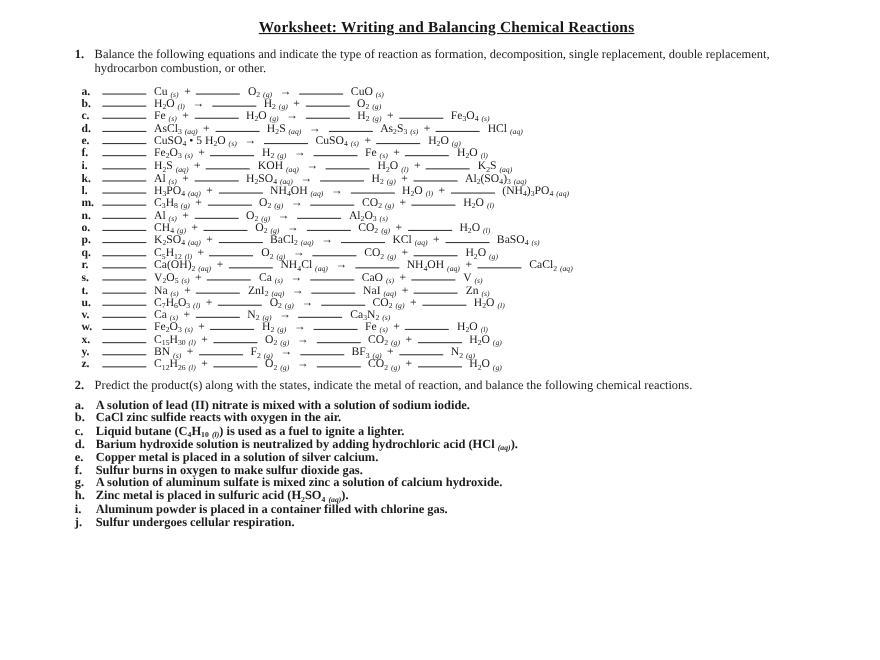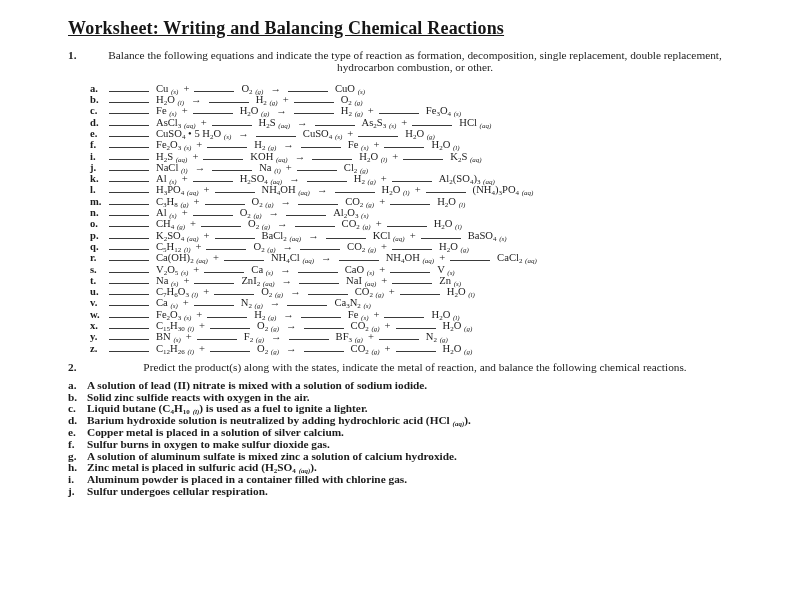--- a/index.html
+++ b/index.html
@@ -4,28 +4,28 @@
 <style>
   html,body{margin:0;padding:0;}
   body{
     width:800px;height:600px;background:#ffffff;overflow:hidden;
     font-family:"Liberation Serif","DejaVu Serif",serif;
     color:#1c1c1c;
     -webkit-font-smoothing:antialiased;
   }
   .page{padding:14px 56px 0 68px;}
   .title{
-    font-size:18px;font-weight:bold;text-align:left;
+    font-size:14px;font-weight:bold;text-align:center;
     text-decoration:underline;margin:4px 0 11px 0;letter-spacing:.2px;
     color:#161616;
   }
   .q{display:flex;font-size:11.3px;line-height:11.9px;margin:0 0 6px 0;}
   .qnum{font-weight:bold;flex:none;width:18px;}
-  .qtext{flex:1;text-align:center;}
-  .eqs{margin:9px 0 8px 16px;}
+  .qtext{flex:1;}
+  .eqs{margin:9px 0 8px 0;}
   .eq-line{
     white-space:nowrap;font-size:10.6px;height:11.3px;line-height:11.3px;
     padding-left:6px;
   }
   .eq-label{display:inline-block;width:19px;font-weight:bold;}
   .blank{
     display:inline-block;width:40px;height:2px;
     border-bottom:1px solid #3a3a3a;margin:0 7px 0 0;
   }
   .chem sub, sub{font-size:7px;line-height:0;vertical-align:-2px;}
@@ -49,21 +49,20 @@
   </div>
 
   <div class="eqs" id="equation-list">
       <div class="eq-line"><span class="eq-label">a.</span><span class="blank"></span><span class="chem">Cu <span class="st">(s)</span></span><span class="op">+</span><span class="blank"></span><span class="chem">O<sub>2</sub> <span class="st">(g)</span></span><span class="arrow">→</span><span class="blank"></span><span class="chem">CuO <span class="st">(s)</span></span></div>
       <div class="eq-line"><span class="eq-label">b.</span><span class="blank"></span><span class="chem">H<sub>2</sub>O <span class="st">(l)</span></span><span class="arrow">→</span><span class="blank"></span><span class="chem">H<sub>2</sub> <span class="st">(g)</span></span><span class="op">+</span><span class="blank"></span><span class="chem">O<sub>2</sub> <span class="st">(g)</span></span></div>
       <div class="eq-line"><span class="eq-label">c.</span><span class="blank"></span><span class="chem">Fe <span class="st">(s)</span></span><span class="op">+</span><span class="blank"></span><span class="chem">H<sub>2</sub>O <span class="st">(g)</span></span><span class="arrow">→</span><span class="blank"></span><span class="chem">H<sub>2</sub> <span class="st">(g)</span></span><span class="op">+</span><span class="blank"></span><span class="chem">Fe<sub>3</sub>O<sub>4</sub> <span class="st">(s)</span></span></div>
       <div class="eq-line"><span class="eq-label">d.</span><span class="blank"></span><span class="chem">AsCl<sub>3</sub> <span class="st">(aq)</span></span><span class="op">+</span><span class="blank"></span><span class="chem">H<sub>2</sub>S <span class="st">(aq)</span></span><span class="arrow">→</span><span class="blank"></span><span class="chem">As<sub>2</sub>S<sub>3</sub> <span class="st">(s)</span></span><span class="op">+</span><span class="blank"></span><span class="chem">HCl <span class="st">(aq)</span></span></div>
       <div class="eq-line"><span class="eq-label">e.</span><span class="blank"></span><span class="chem">CuSO<sub>4</sub> • 5 H<sub>2</sub>O <span class="st">(s)</span></span><span class="arrow">→</span><span class="blank"></span><span class="chem">CuSO<sub>4</sub> <span class="st">(s)</span></span><span class="op">+</span><span class="blank"></span><span class="chem">H<sub>2</sub>O <span class="st">(g)</span></span></div>
       <div class="eq-line"><span class="eq-label">f.</span><span class="blank"></span><span class="chem">Fe<sub>2</sub>O<sub>3</sub> <span class="st">(s)</span></span><span class="op">+</span><span class="blank"></span><span class="chem">H<sub>2</sub> <span class="st">(g)</span></span><span class="arrow">→</span><span class="blank"></span><span class="chem">Fe <span class="st">(s)</span></span><span class="op">+</span><span class="blank"></span><span class="chem">H<sub>2</sub>O <span class="st">(l)</span></span></div>
       <div class="eq-line"><span class="eq-label">i.</span><span class="blank"></span><span class="chem">H<sub>2</sub>S <span class="st">(aq)</span></span><span class="op">+</span><span class="blank"></span><span class="chem">KOH <span class="st">(aq)</span></span><span class="arrow">→</span><span class="blank"></span><span class="chem">H<sub>2</sub>O <span class="st">(l)</span></span><span class="op">+</span><span class="blank"></span><span class="chem">K<sub>2</sub>S <span class="st">(aq)</span></span></div>
-      <div class="eq-line"><span class="eq-label">j.</span><span class="blank"></span><span class="chem">NaCl <span class="st">(l)</span></span><span class="arrow">→</span><span class="blank"></span><span class="chem">Na <span class="st">(l)</span></span><span class="op">+</span><span class="blank"></span><span class="chem">Cl<sub>2</sub> <span class="st">(g)</span></span></div>
       <div class="eq-line"><span class="eq-label">k.</span><span class="blank"></span><span class="chem">Al <span class="st">(s)</span></span><span class="op">+</span><span class="blank"></span><span class="chem">H<sub>2</sub>SO<sub>4</sub> <span class="st">(aq)</span></span><span class="arrow">→</span><span class="blank"></span><span class="chem">H<sub>2</sub> <span class="st">(g)</span></span><span class="op">+</span><span class="blank"></span><span class="chem">Al<sub>2</sub>(SO<sub>4</sub>)<sub>3</sub> <span class="st">(aq)</span></span></div>
       <div class="eq-line"><span class="eq-label">l.</span><span class="blank"></span><span class="chem">H<sub>3</sub>PO<sub>4</sub> <span class="st">(aq)</span></span><span class="op">+</span><span class="blank"></span><span class="chem">NH<sub>4</sub>OH <span class="st">(aq)</span></span><span class="arrow">→</span><span class="blank"></span><span class="chem">H<sub>2</sub>O <span class="st">(l)</span></span><span class="op">+</span><span class="blank"></span><span class="chem">(NH<sub>4</sub>)<sub>3</sub>PO<sub>4</sub> <span class="st">(aq)</span></span></div>
       <div class="eq-line"><span class="eq-label">m.</span><span class="blank"></span><span class="chem">C<sub>3</sub>H<sub>8</sub> <span class="st">(g)</span></span><span class="op">+</span><span class="blank"></span><span class="chem">O<sub>2</sub> <span class="st">(g)</span></span><span class="arrow">→</span><span class="blank"></span><span class="chem">CO<sub>2</sub> <span class="st">(g)</span></span><span class="op">+</span><span class="blank"></span><span class="chem">H<sub>2</sub>O <span class="st">(l)</span></span></div>
       <div class="eq-line"><span class="eq-label">n.</span><span class="blank"></span><span class="chem">Al <span class="st">(s)</span></span><span class="op">+</span><span class="blank"></span><span class="chem">O<sub>2</sub> <span class="st">(g)</span></span><span class="arrow">→</span><span class="blank"></span><span class="chem">Al<sub>2</sub>O<sub>3</sub> <span class="st">(s)</span></span></div>
       <div class="eq-line"><span class="eq-label">o.</span><span class="blank"></span><span class="chem">CH<sub>4</sub> <span class="st">(g)</span></span><span class="op">+</span><span class="blank"></span><span class="chem">O<sub>2</sub> <span class="st">(g)</span></span><span class="arrow">→</span><span class="blank"></span><span class="chem">CO<sub>2</sub> <span class="st">(g)</span></span><span class="op">+</span><span class="blank"></span><span class="chem">H<sub>2</sub>O <span class="st">(l)</span></span></div>
       <div class="eq-line"><span class="eq-label">p.</span><span class="blank"></span><span class="chem">K<sub>2</sub>SO<sub>4</sub> <span class="st">(aq)</span></span><span class="op">+</span><span class="blank"></span><span class="chem">BaCl<sub>2</sub> <span class="st">(aq)</span></span><span class="arrow">→</span><span class="blank"></span><span class="chem">KCl <span class="st">(aq)</span></span><span class="op">+</span><span class="blank"></span><span class="chem">BaSO<sub>4</sub> <span class="st">(s)</span></span></div>
       <div class="eq-line"><span class="eq-label">q.</span><span class="blank"></span><span class="chem">C<sub>5</sub>H<sub>1</sub><sub>2</sub> <span class="st">(l)</span></span><span class="op">+</span><span class="blank"></span><span class="chem">O<sub>2</sub> <span class="st">(g)</span></span><span class="arrow">→</span><span class="blank"></span><span class="chem">CO<sub>2</sub> <span class="st">(g)</span></span><span class="op">+</span><span class="blank"></span><span class="chem">H<sub>2</sub>O <span class="st">(g)</span></span></div>
       <div class="eq-line"><span class="eq-label">r.</span><span class="blank"></span><span class="chem">Ca(OH)<sub>2</sub> <span class="st">(aq)</span></span><span class="op">+</span><span class="blank"></span><span class="chem">NH<sub>4</sub>Cl <span class="st">(aq)</span></span><span class="arrow">→</span><span class="blank"></span><span class="chem">NH<sub>4</sub>OH <span class="st">(aq)</span></span><span class="op">+</span><span class="blank"></span><span class="chem">CaCl<sub>2</sub> <span class="st">(aq)</span></span></div>
       <div class="eq-line"><span class="eq-label">s.</span><span class="blank"></span><span class="chem">V<sub>2</sub>O<sub>5</sub> <span class="st">(s)</span></span><span class="op">+</span><span class="blank"></span><span class="chem">Ca <span class="st">(s)</span></span><span class="arrow">→</span><span class="blank"></span><span class="chem">CaO <span class="st">(s)</span></span><span class="op">+</span><span class="blank"></span><span class="chem">V <span class="st">(s)</span></span></div>
       <div class="eq-line"><span class="eq-label">t.</span><span class="blank"></span><span class="chem">Na <span class="st">(s)</span></span><span class="op">+</span><span class="blank"></span><span class="chem">ZnI<sub>2</sub> <span class="st">(aq)</span></span><span class="arrow">→</span><span class="blank"></span><span class="chem">NaI <span class="st">(aq)</span></span><span class="op">+</span><span class="blank"></span><span class="chem">Zn <span class="st">(s)</span></span></div>
@@ -80,21 +79,21 @@
     <span class="qtext">Predict the product(s) along with the states, indicate the metal of reaction, and balance the following chemical reactions.</span>
   </div>
 
   <div class="plist" id="predict-list">
       <div class="p-line">
         <span class="p-label">a.</span>
         <span class="p-text">A solution of lead (II) nitrate is mixed with a solution of sodium iodide.</span>
       </div>
       <div class="p-line">
         <span class="p-label">b.</span>
-        <span class="p-text">Solid zinc sulfide reacts with oxygen in the air.</span>
+        <span class="p-text">CaCl zinc sulfide reacts with oxygen in the air.</span>
       </div>
       <div class="p-line">
         <span class="p-label">c.</span>
         <span class="p-text">Liquid butane (<span class="chem">C<sub>4</sub>H<sub>1</sub><sub>0</sub> <span class="st">(l)</span></span>) is used as a fuel to ignite a lighter.</span>
       </div>
       <div class="p-line">
         <span class="p-label">d.</span>
         <span class="p-text">Barium hydroxide solution is neutralized by adding hydrochloric acid (<span class="chem">HCl <span class="st">(aq)</span></span>).</span>
       </div>
       <div class="p-line">

